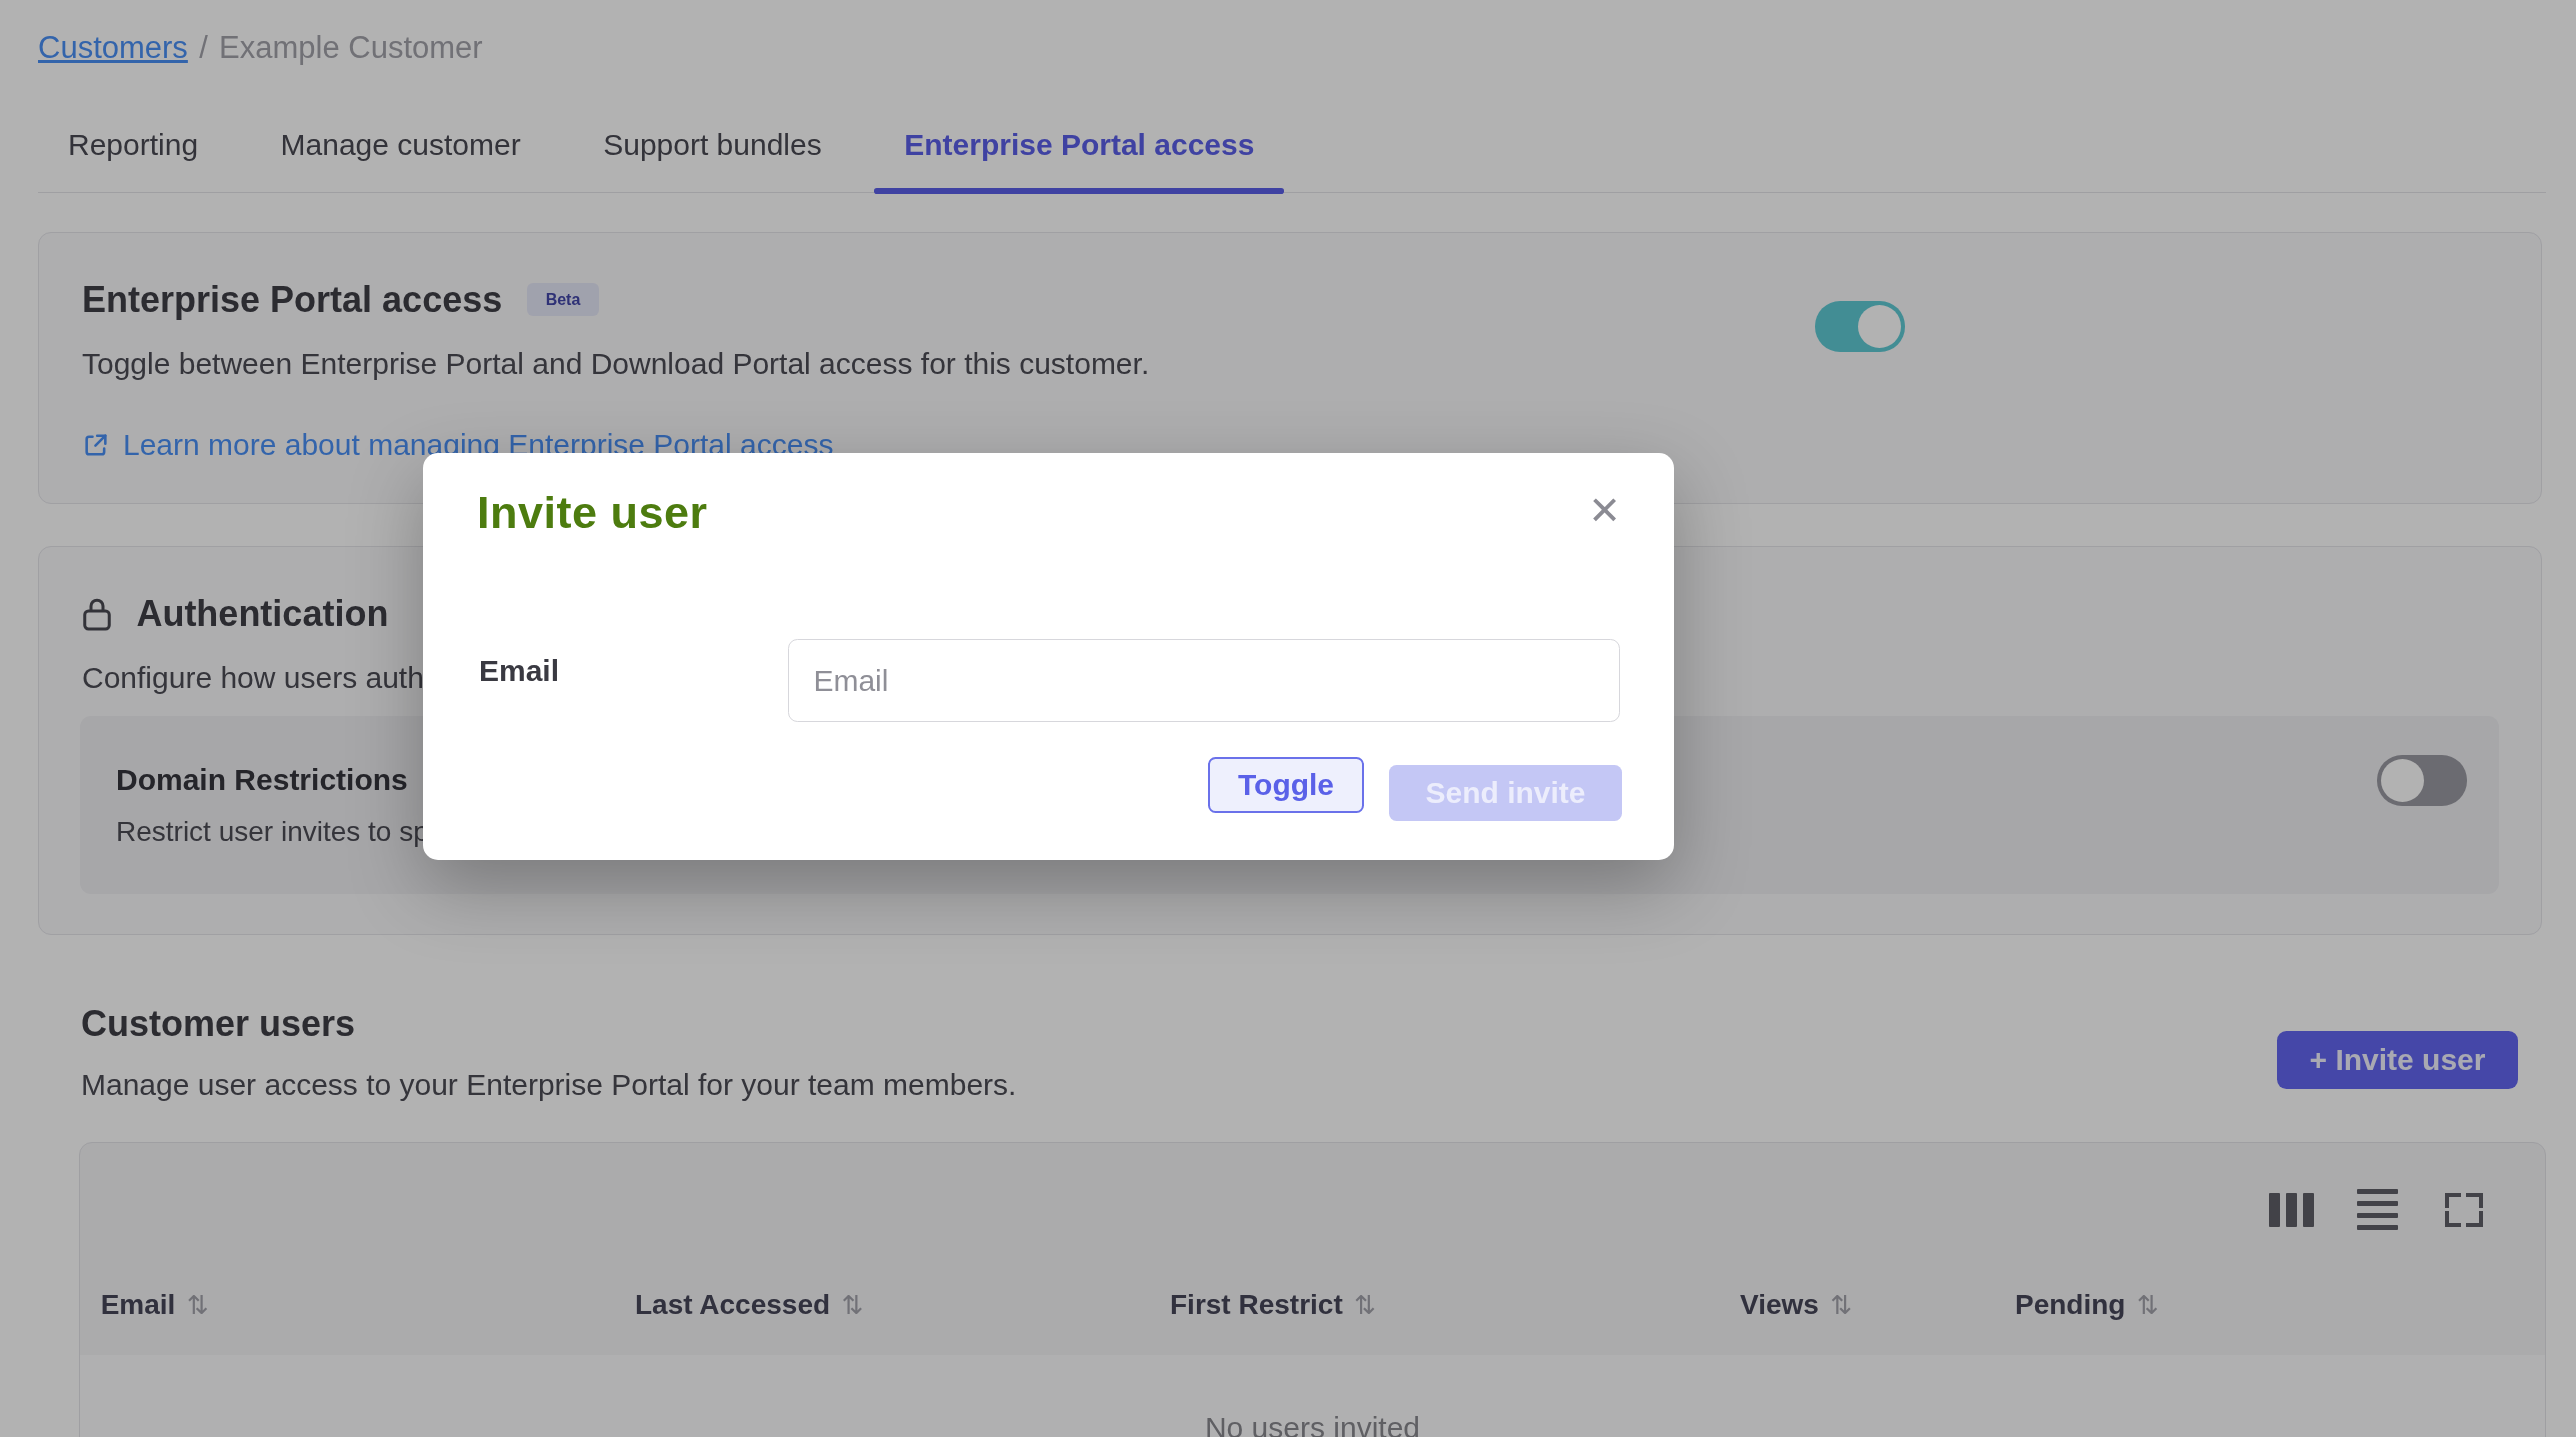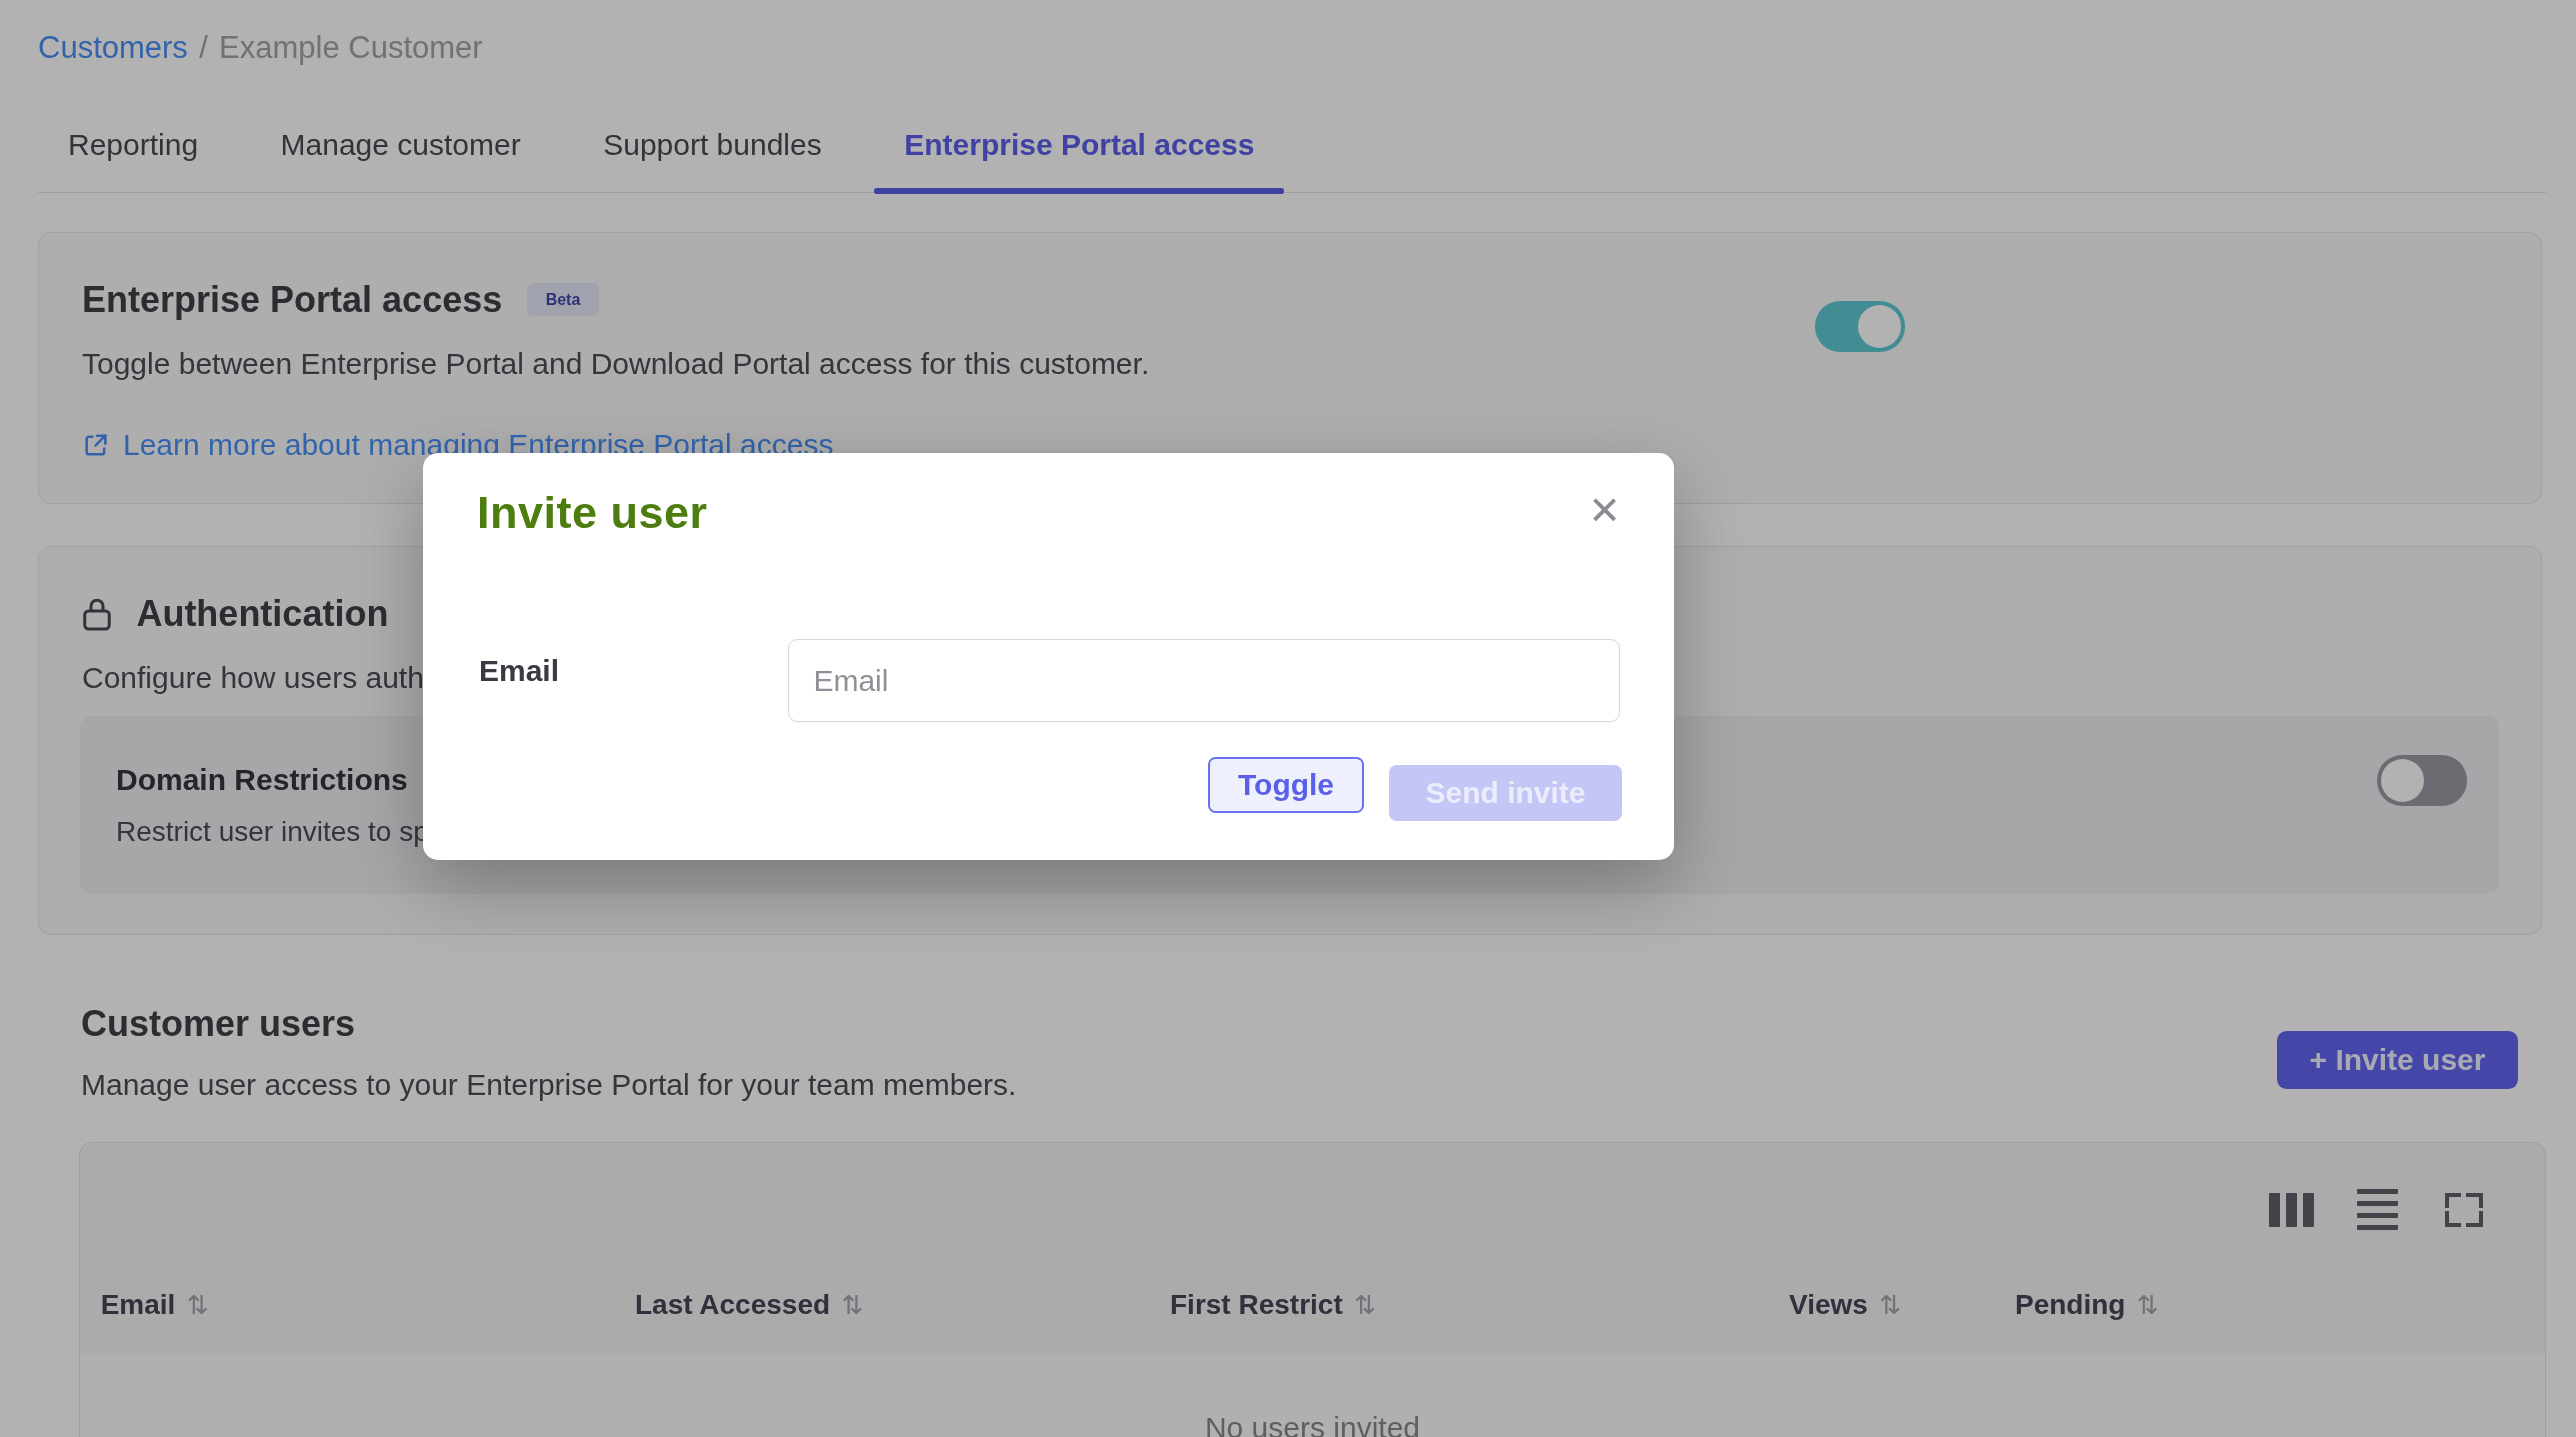--- a/index.html
+++ b/index.html
@@ -1,20 +1,20 @@
 <!DOCTYPE html>
 <html style="font-size:15px"><head>
 <meta charset="utf-8">
 <style>
   html,body{margin:0;padding:0;background:#ffffff;font-family:"Liberation Sans","DejaVu Sans",sans-serif;}
   .canvas{position:relative;width:2576px;height:1437px;background:#ffffff;overflow:hidden;}
 
   
   .breadcrumb{position:absolute;left:38px;top:30px;font-size:31px;display:flex;gap:11.3px;align-items:center;}
-  .crumb-link{color:#4a90f5;font-weight:500;cursor:pointer;}
+  .crumb-link{color:#4a90f5;font-weight:500;cursor:pointer;text-decoration:underline;}
   .crumb-sep{color:#a2a2aa;}
   .crumb-current{color:#a2a2aa;}
 
   
   .tabbar{position:absolute;left:38px;top:98px;width:2508px;height:94px;border-bottom:1.9px solid #e4e4e9;display:flex;gap:22.5px;align-items:stretch;}
   .tab{display:flex;align-items:center;padding:0 30px;font-size:30px;color:#4a4a53;position:relative;cursor:pointer;}
   .tab.active{color:#5b5fe8;font-weight:700;}
   .tab.active::after{content:"";position:absolute;left:0;right:0;bottom:-1.9px;height:5.6px;background:#5b5fe8;border-radius:2.8px;}
 
   
@@ -185,21 +185,21 @@
         <span class="sort">⇅</span>
       </div>
       <div class="th" style="left:555px">
         <span>Last Accessed</span>
         <span class="sort">⇅</span>
       </div>
       <div class="th" style="left:1090px">
         <span>First Restrict</span>
         <span class="sort">⇅</span>
       </div>
-      <div class="th" style="left:1709px">
+      <div class="th" style="left:1660px">
         <span>Views</span>
         <span class="sort">⇅</span>
       </div>
       <div class="th" style="left:1935px">
         <span>Pending</span>
         <span class="sort">⇅</span>
       </div>
     </div>
     <div class="tbody">
       <div class="empty-msg">No users invited</div>

